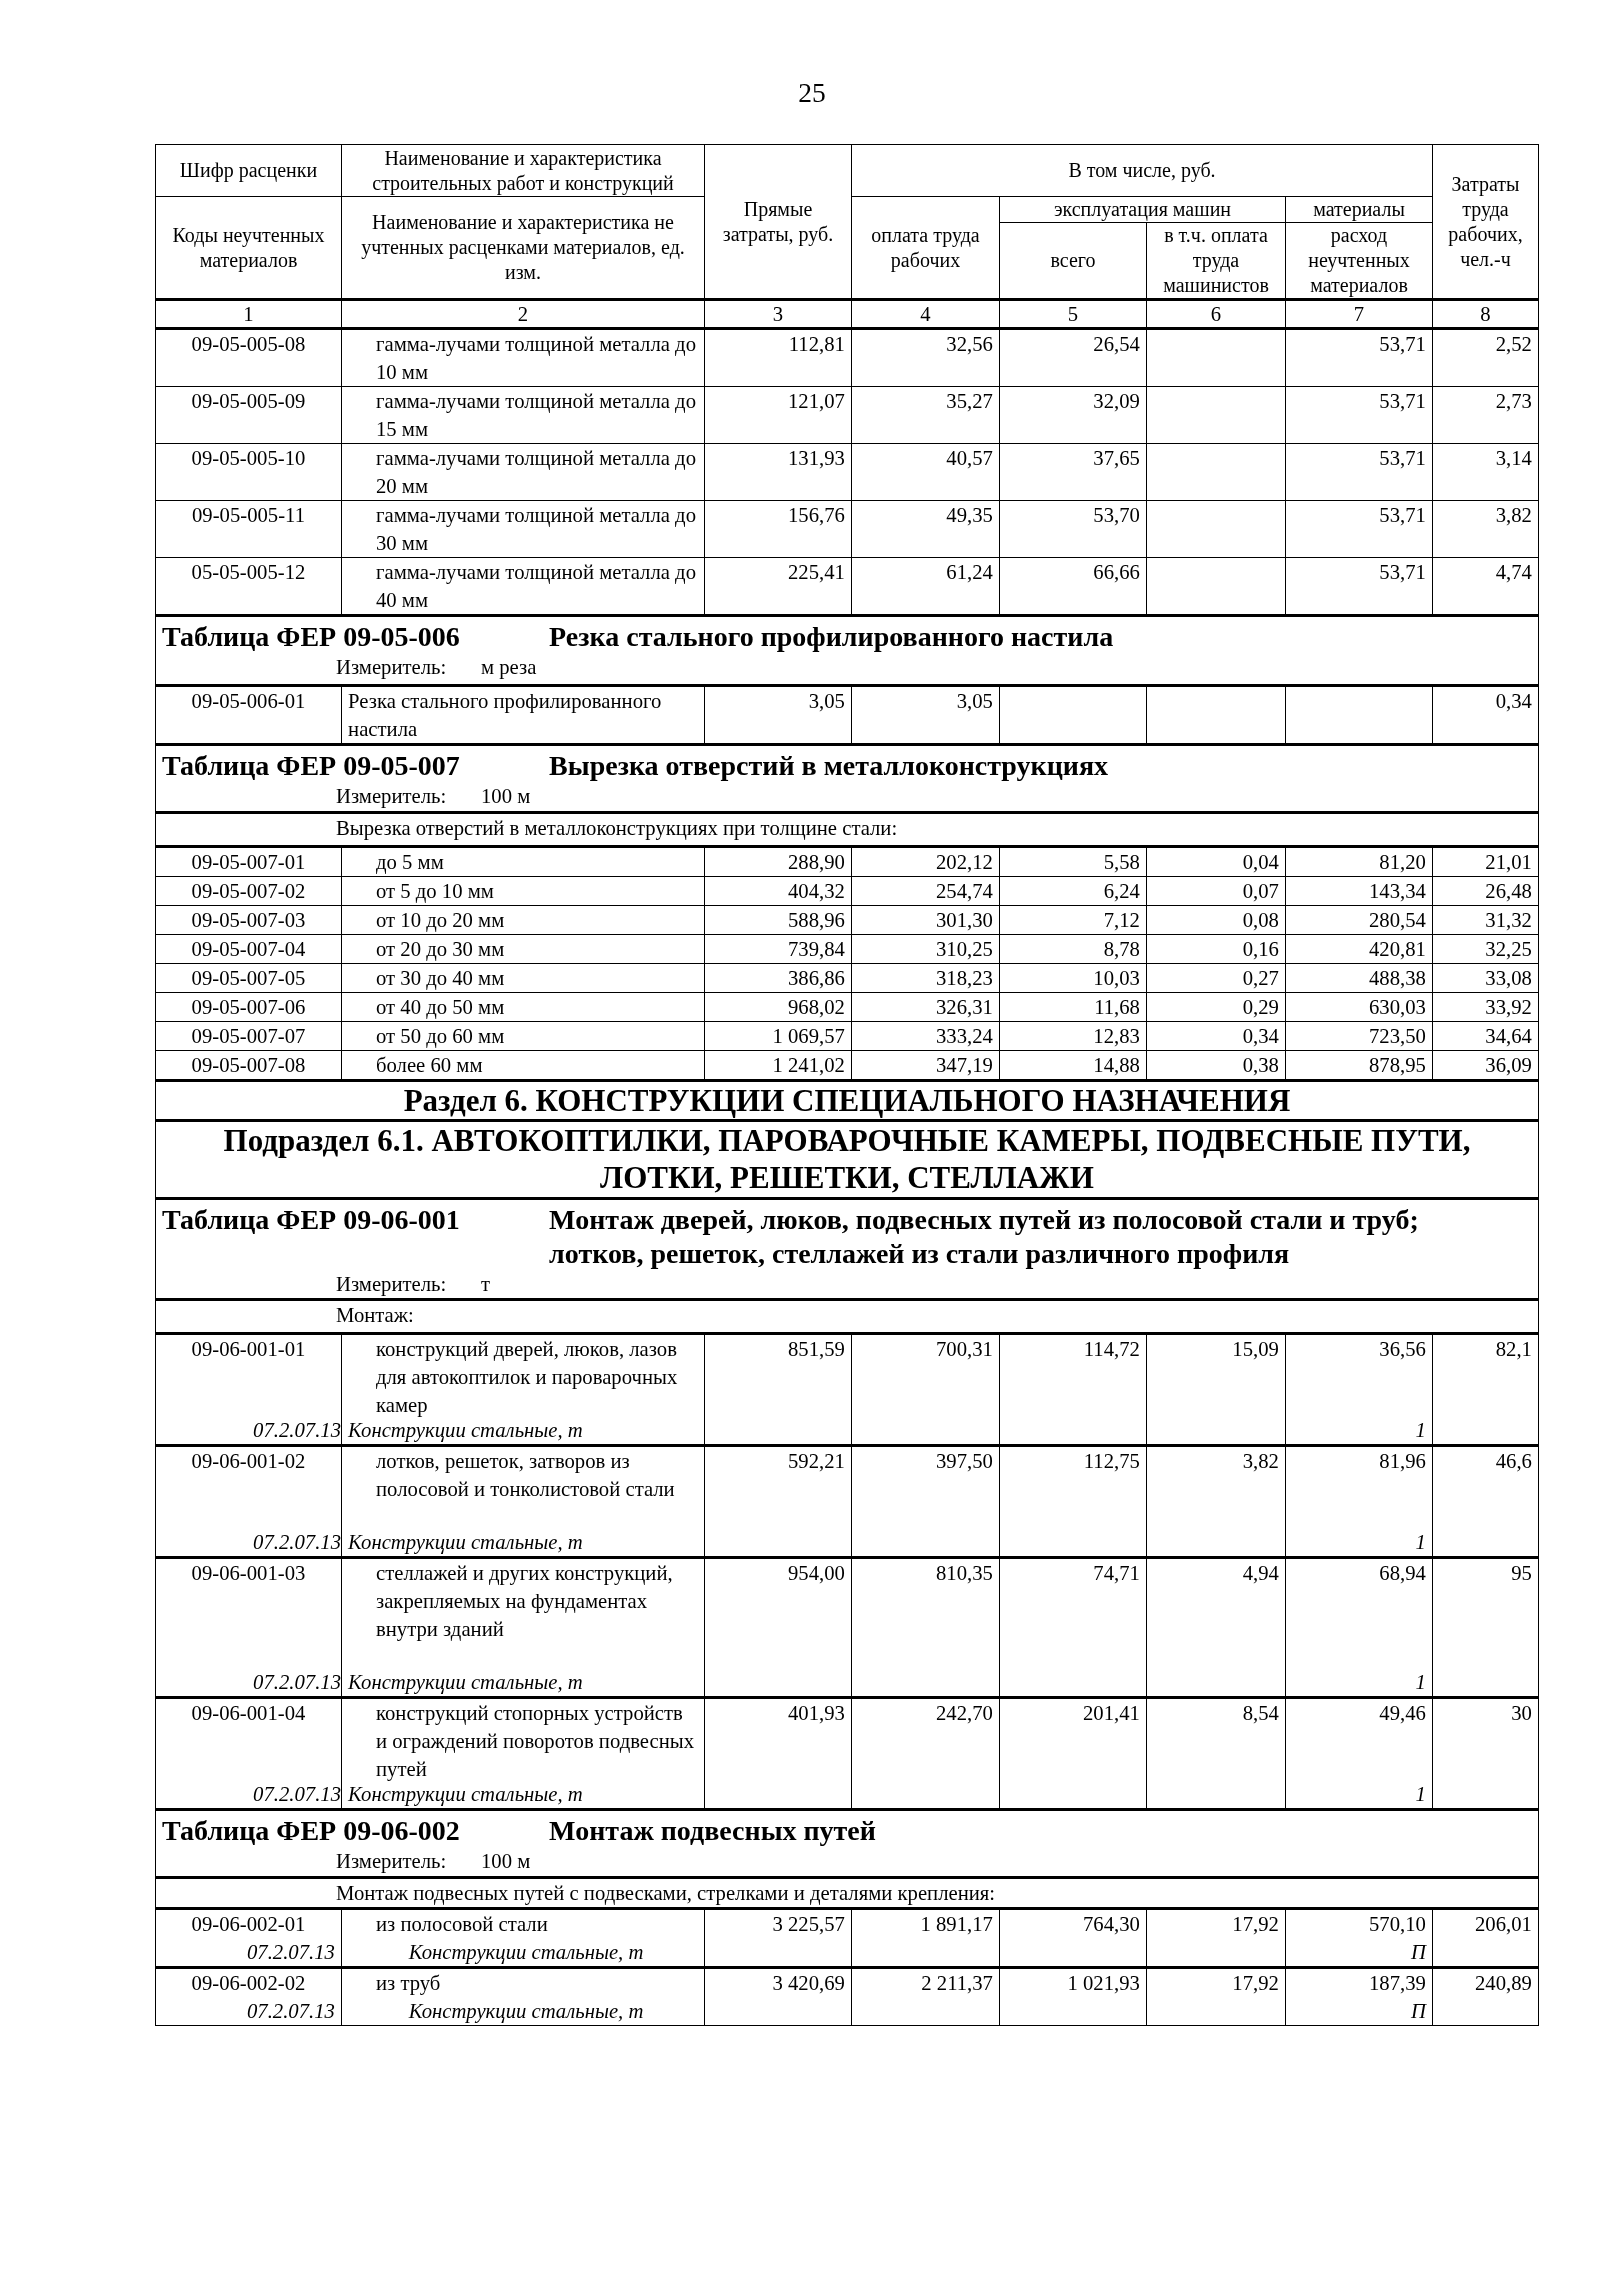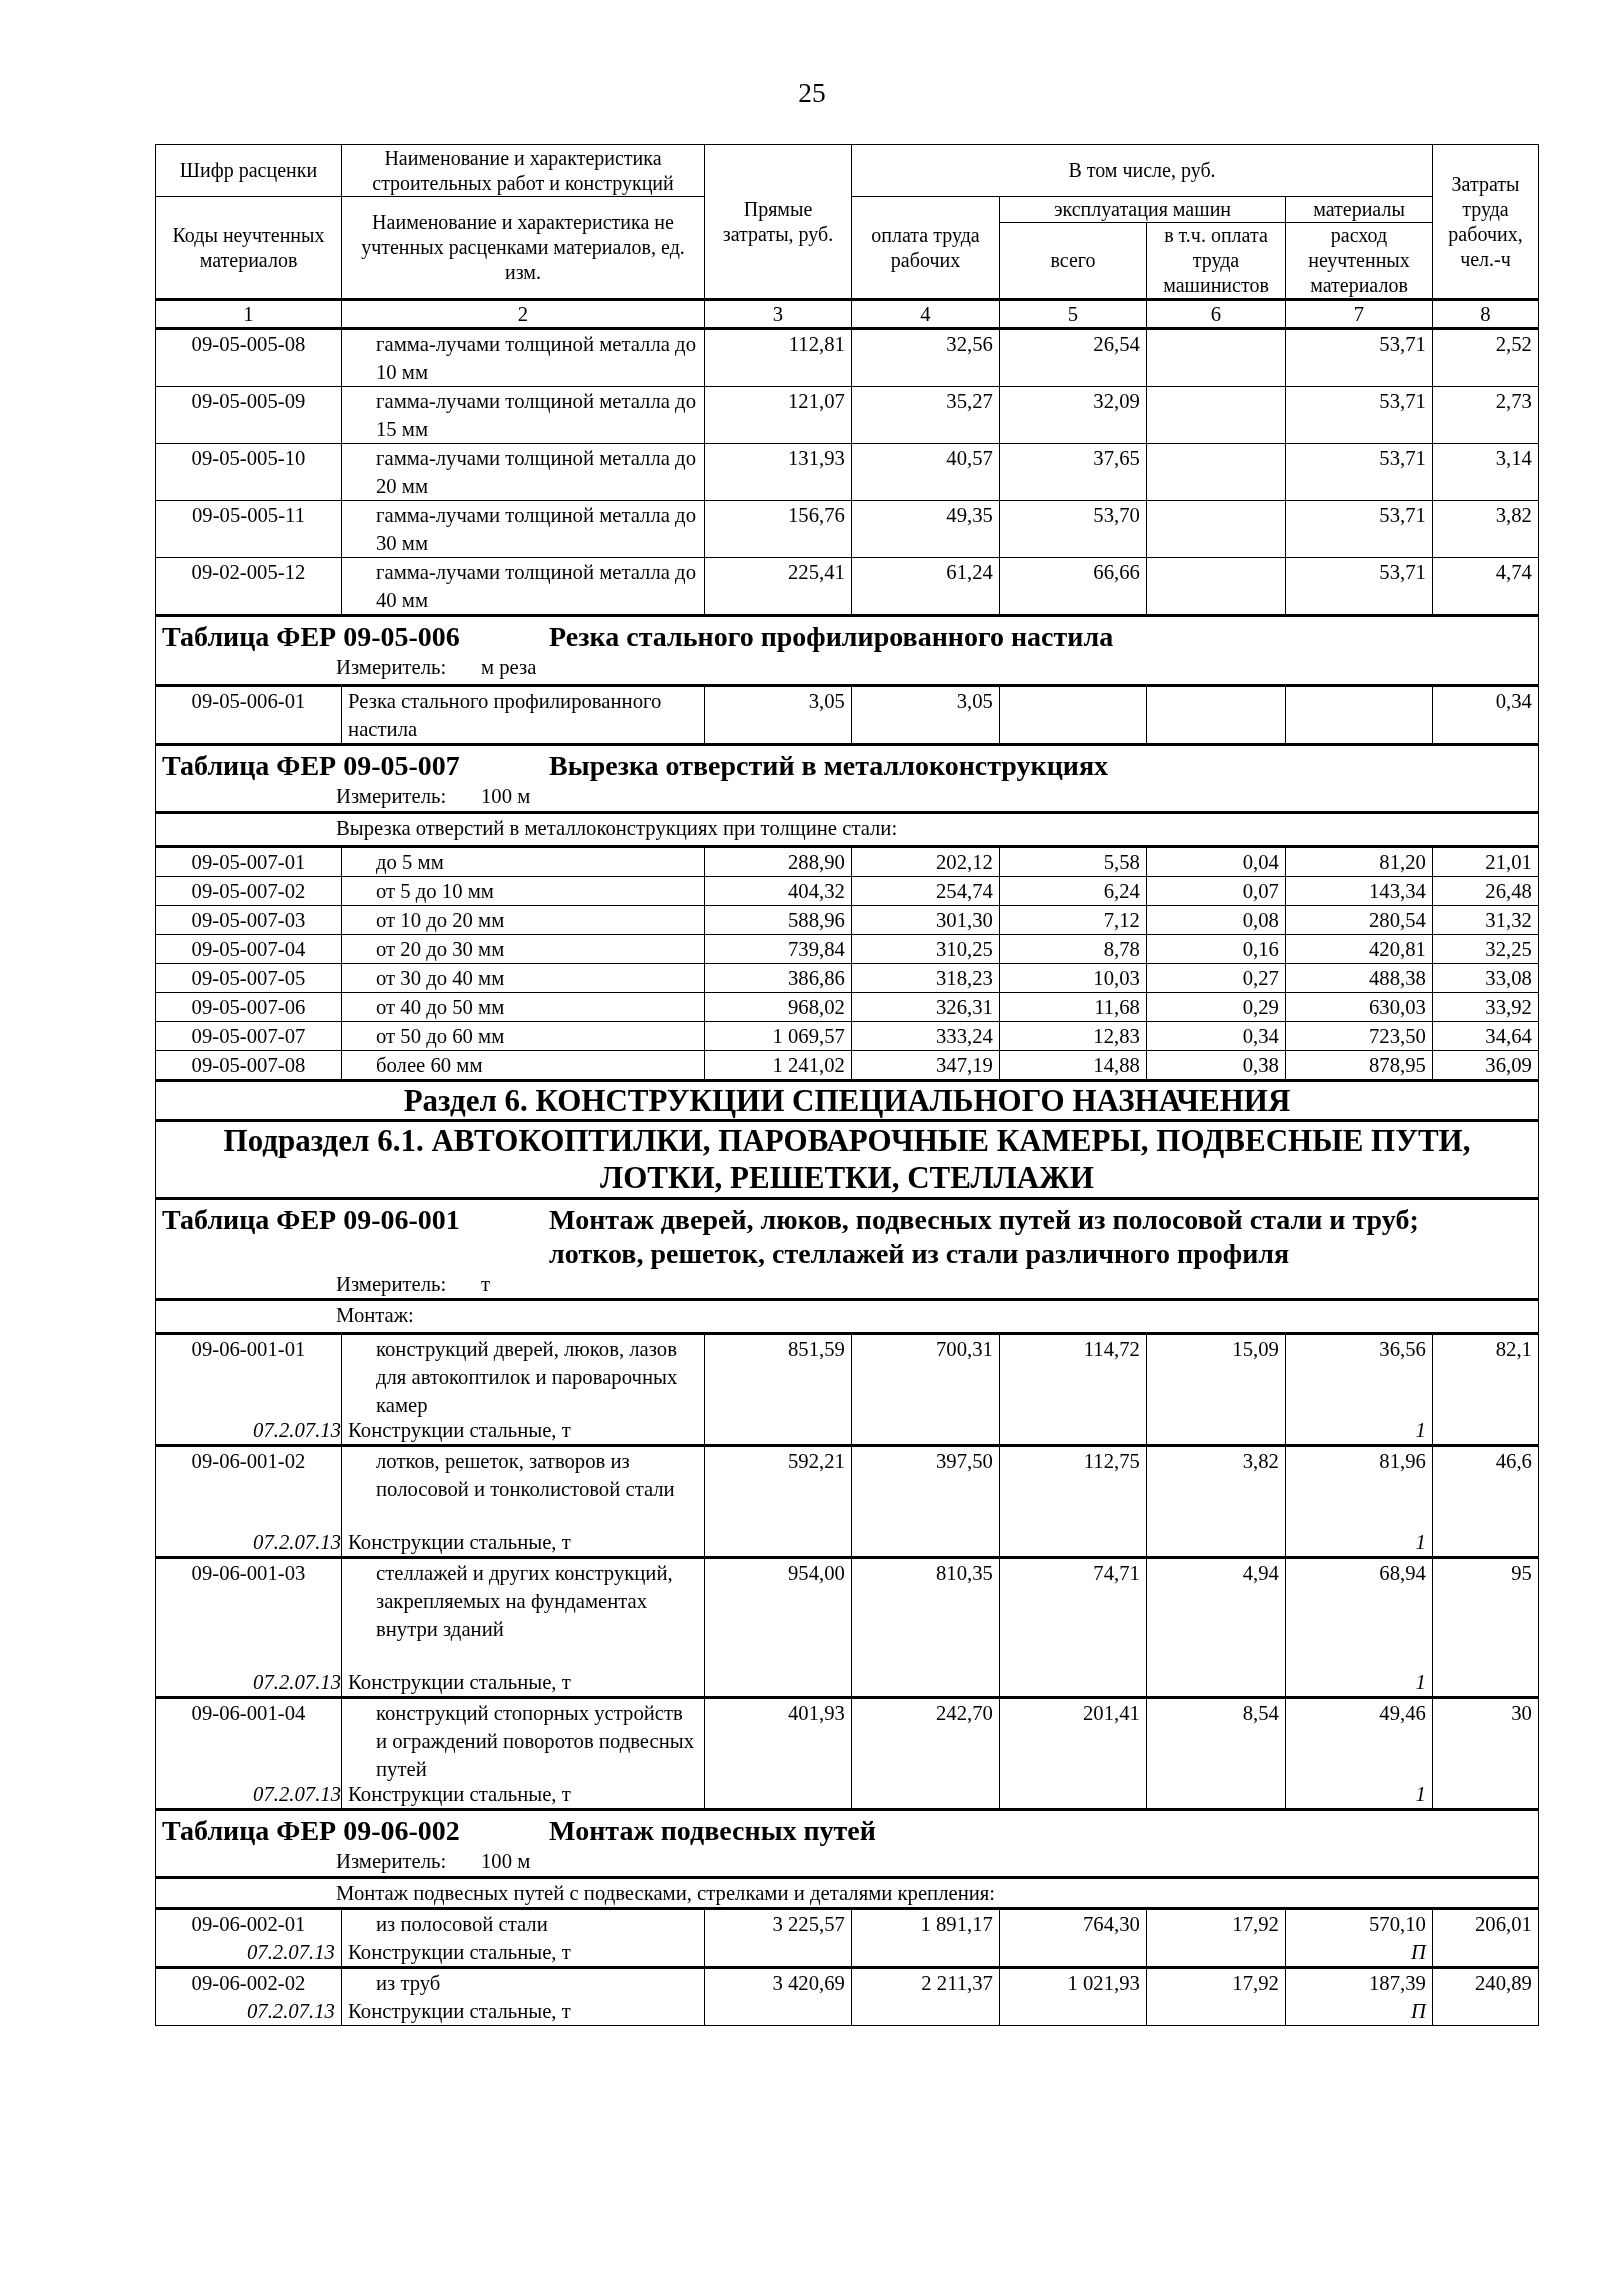--- a/index.html
+++ b/index.html
@@ -7,21 +7,21 @@
   .page-num { position:absolute; left:0; width:1624px; top:77px; text-align:center; font-size:27.5px; }
   .tbl { position:absolute; left:155px; top:144px; width:1383px; border-collapse:collapse; table-layout:fixed; font-size:20.7px; line-height:28px; }
   .tbl td { border:1.5px solid #000; padding:0 6.1px; vertical-align:top; overflow:hidden; }
   .hdr td { text-align:center; vertical-align:middle; line-height:25px; font-size:20px; }
   .thick-top td { border-top:3.1px solid #000; }
   .code { text-align:center; white-space:nowrap;font-family:Liberation Serif, serif; }
   .desc { padding-left:34px !important; }
   .desc-flush { padding-left:6.1px !important; }
   .num { text-align:right; white-space:nowrap; }
   .mat-code { font-style:italic; text-align:right; display:block; }
-  .mat-name { display:block; padding-left:0; }
+  .mat-name { font-style:italic; display:block; padding-left:0;text-align:center; }
   .mat-qty { font-style:italic; display:block; text-align:right; }
   .section-title { font-weight:bold; font-size:28px; line-height:34px; padding:3.1px 6.1px 0 6.1px; }
   .section-title .tno { display:inline-block; width:387px; }
   .section-title .ttl { display:inline-block; vertical-align:top; width:956px; }
   .meas { font-size:20.7px; line-height:27.5px; padding-left:180px; }
   .meas .lbl { display:inline-block; width:145px; }
   .intro { padding-left:180px !important; }
   .razdel { font-weight:bold; font-size:31px; line-height:37px; text-align:center; }
   .col-head td { height:26px; line-height:23px; font-size:20.7px; text-align:center; vertical-align:middle; }
 </style>
@@ -107,21 +107,21 @@
     <td class="code">09-05-005-11</td>
     <td class="desc">гамма-лучами толщиной металла до 30 мм</td>
     <td class="num">156,76</td>
     <td class="num">49,35</td>
     <td class="num">53,70</td>
     <td class="num"></td>
     <td class="num">53,71</td>
     <td class="num">3,82</td>
   </tr>
   <tr style="height:57px">
-    <td class="code">09-02-005-12</td>
+    <td class="code">05-05-005-12</td>
     <td class="desc">гамма-лучами толщиной металла до 40 мм</td>
     <td class="num">225,41</td>
     <td class="num">61,24</td>
     <td class="num">66,66</td>
     <td class="num"></td>
     <td class="num">53,71</td>
     <td class="num">4,74</td>
   </tr>
 
   <tr class="thick-top" style="height:70px">

